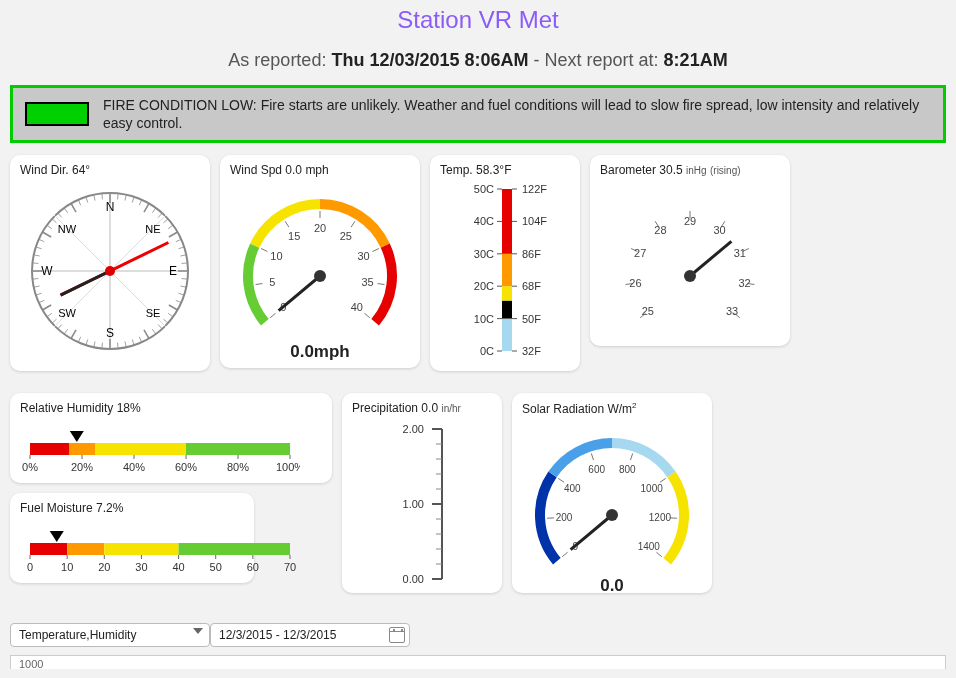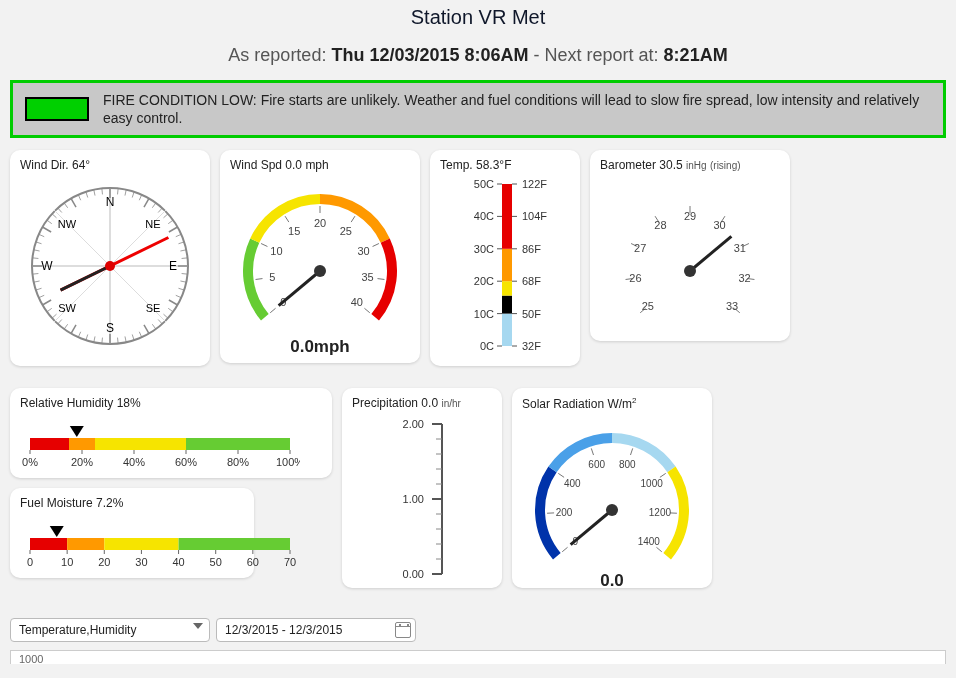--- a/index.html
+++ b/index.html
@@ -3,21 +3,21 @@
 <meta charset="utf-8">
 <style>
   * { box-sizing: border-box; margin: 0; padding: 0; }
   body {
     font-family: Arial, Helvetica, sans-serif;
     background: #f2f2f2;
     color: #222;
     width: 956px;
   }
   .header { text-align: center; padding: 6px 0 10px; }
-  .header h1 { font-size: 20px; font-weight: 400; color: #0f172a; }
+  .header h1 { font-size: 24px; font-weight: 400; color: #8b5cf6; }
   .header .sub { font-size: 18px; color: #555; margin-top: 16px; }
   .header .sub b { color: #222; font-weight: 700; }
   .alert {
     margin: 4px 10px 12px;
     border: 3px solid #00cc00;
     background: #c8c8c8;
     display: flex;
     align-items: center;
     padding: 8px 12px;
     gap: 14px;
@@ -42,21 +42,21 @@
     box-shadow: 0 1px 3px rgba(0,0,0,0.15);
     padding: 8px 10px 6px;
     position: relative;
   }
   .card-title { font-size: 12px; color: #222; margin-bottom: 4px; white-space: nowrap; }
   .card-title .unit { font-size: 10px; color: #555; }
   .card-title sup { font-size: 8px; }
   .gauge-center { text-align: center; font-weight: 700; font-size: 17px; margin-top: 2px; }
   .col-left { display: flex; flex-direction: column; gap: 10px; }
   .controls {
-    display: flex; gap: 6px; padding: 8px 10px; align-items: center;
+    display: flex; padding: 8px 10px; align-items: center;
   }
   .sel {
     background: #fff;
     border: 1px solid #bbb;
     border-radius: 4px;
     height: 24px;
     font-size: 12px;
     padding: 0 24px 0 8px;
     position: relative;
     display: inline-flex; align-items: center;

